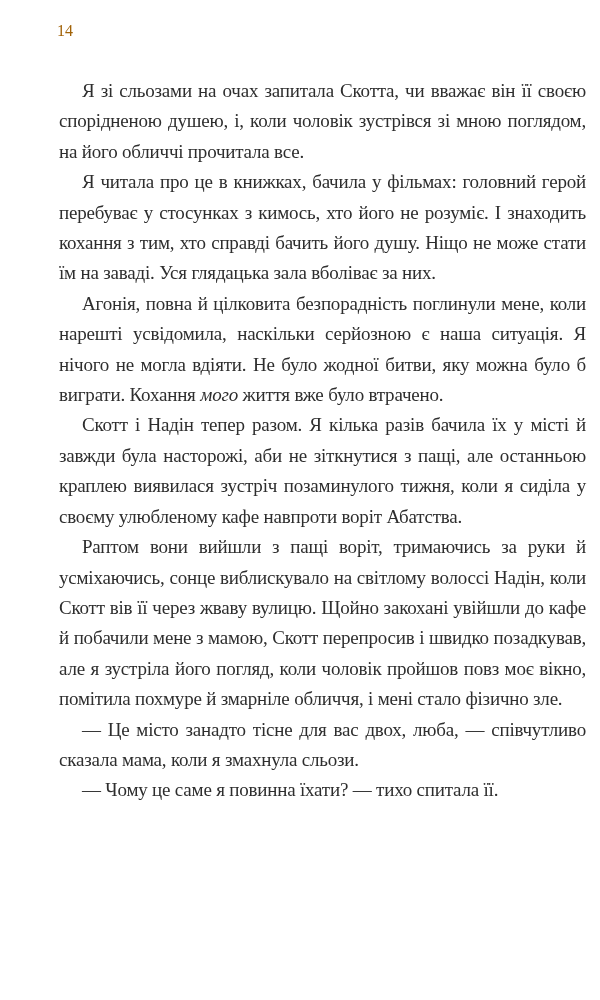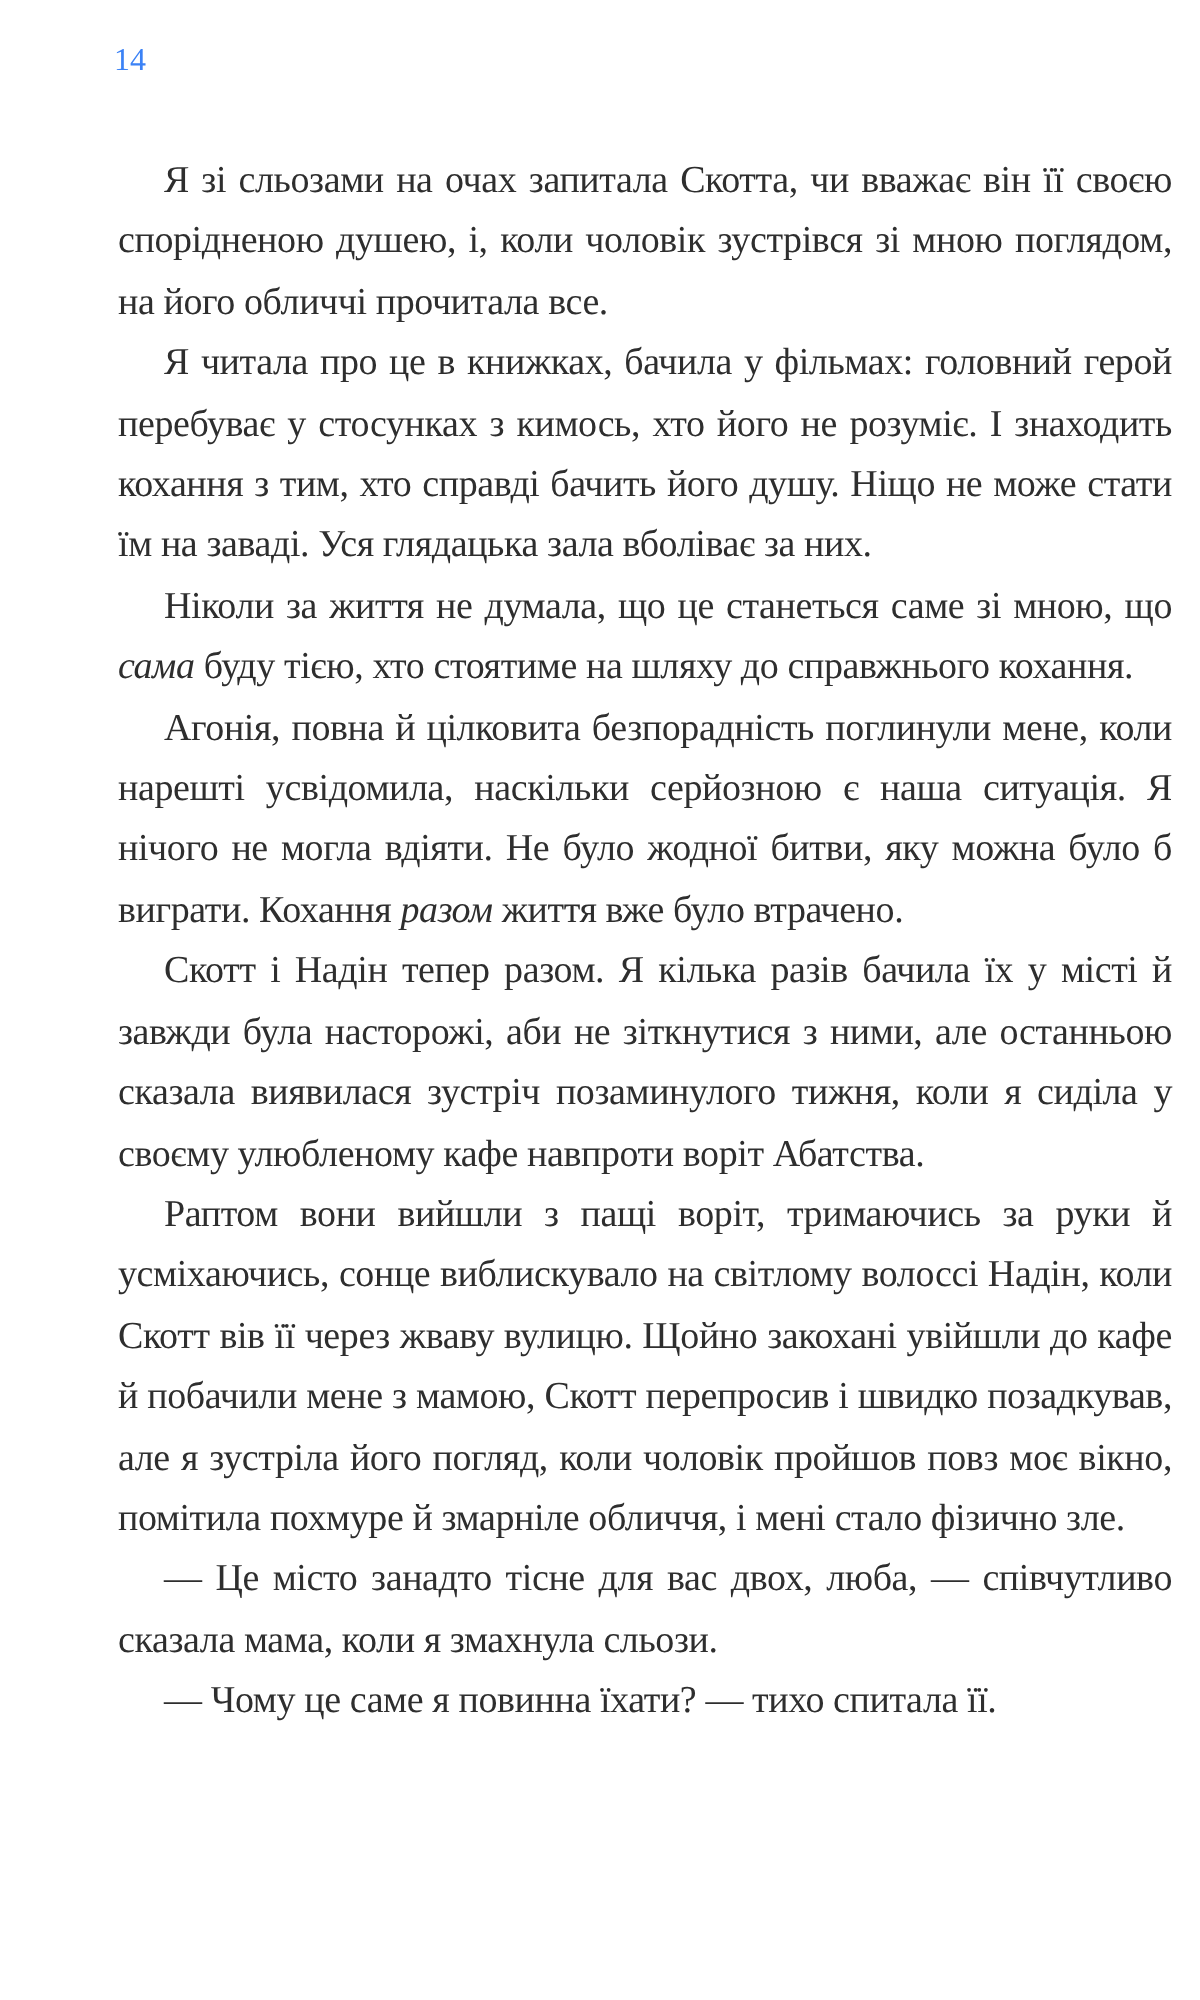--- a/index.html
+++ b/index.html
@@ -14,21 +14,21 @@
       position: relative;
       font-family: "Liberation Serif", "DejaVu Serif", serif;
       color: #2e2e2e;
     }
     .page-number {
       position: absolute;
       left: 57px;
       top: 22px;
       font-size: 16px;
       line-height: 18px;
-      color: #3b82f6;
+      color: #a16207;
     }
     .page-body {
       position: absolute;
       left: 59px;
       top: 76px;
       width: 527px;
     }
     .para {
       margin: 0;
       font-size: 19px;
@@ -45,25 +45,24 @@
 </head>
 <body>
 
 <div class="page-number">14</div>
 
 <div class="page-body">
   <p class="para"><span>Я зі сльозами на очах запитала Скотта, чи вважає він її своєю спорідненою душею, і, коли чоловік зустрівся зі мною поглядом, на його обличчі прочитала все.</span></p>
 
   <p class="para"><span>Я читала про це в книжках, бачила у фільмах: головний герой перебуває у стосунках з кимось, хто його не розуміє. І знаходить кохання з тим, хто справді бачить його душу. Ніщо не може стати їм на заваді. Уся глядацька зала вбо­ліває за них.</span></p>
 
-  <p class="para"><span>Ніколи за життя не думала, що це станеться саме зі мною, що </span><em>сама</em><span> буду тією, хто стоятиме на шляху до справж­нього кохання.</span></p>
 
-  <p class="para"><span>Агонія, повна й цілковита безпорадність поглинули мене, коли нарешті усвідомила, наскільки серйозною є на­ша ситуація. Я нічого не могла вдіяти. Не було жодної битви, яку можна було б виграти. Кохання </span><em>разом</em><span> життя вже було втрачено.</span></p>
+  <p class="para"><span>Агонія, повна й цілковита безпорадність поглинули мене, коли нарешті усвідомила, наскільки серйозною є на­ша ситуація. Я нічого не могла вдіяти. Не було жодної битви, яку можна було б виграти. Кохання </span><em>мого</em><span> життя вже було втрачено.</span></p>
 
-  <p class="para"><span>Скотт і Надін тепер разом. Я кілька разів бачила їх у місті й завжди була насторожі, аби не зіткнутися з ними, але останньою сказала виявилася зустріч позаминулого тижня, коли я сиділа у своєму улюбленому кафе навпроти воріт Абатства.</span></p>
+  <p class="para"><span>Скотт і Надін тепер разом. Я кілька разів бачила їх у місті й завжди була насторожі, аби не зіткнутися з пащі, але останньою краплею виявилася зустріч позаминулого тижня, коли я сиділа у своєму улюбленому кафе навпроти воріт Абатства.</span></p>
 
   <p class="para"><span>Раптом вони вийшли з пащі воріт, тримаючись за руки й усміхаючись, сонце виблискувало на світлому волоссі Надін, коли Скотт вів її через жваву вулицю. Щойно за­кохані увійшли до кафе й побачили мене з мамою, Скотт перепросив і швидко позадкував, але я зустріла його по­гляд, коли чоловік пройшов повз моє вікно, помітила по­хмуре й змарніле обличчя, і мені стало фізично зле.</span></p>
 
   <p class="para"><span>— Це місто занадто тісне для вас двох, люба, — співчут­ливо сказала мама, коли я змахнула сльози.</span></p>
 
   <p class="para"><span>— Чому це саме я повинна їхати? — тихо спитала її.</span></p>
 
 </div>
 
 </body></html>

